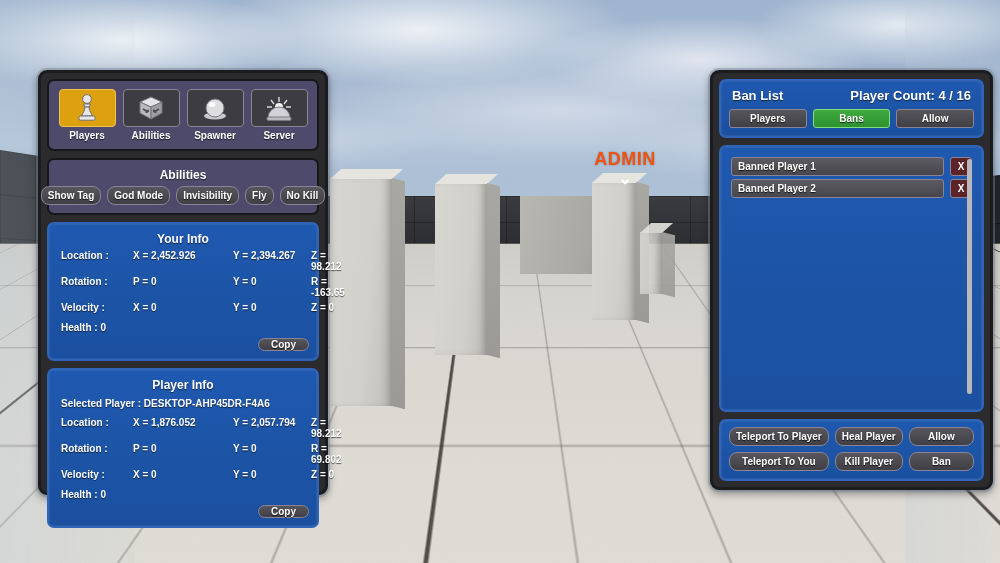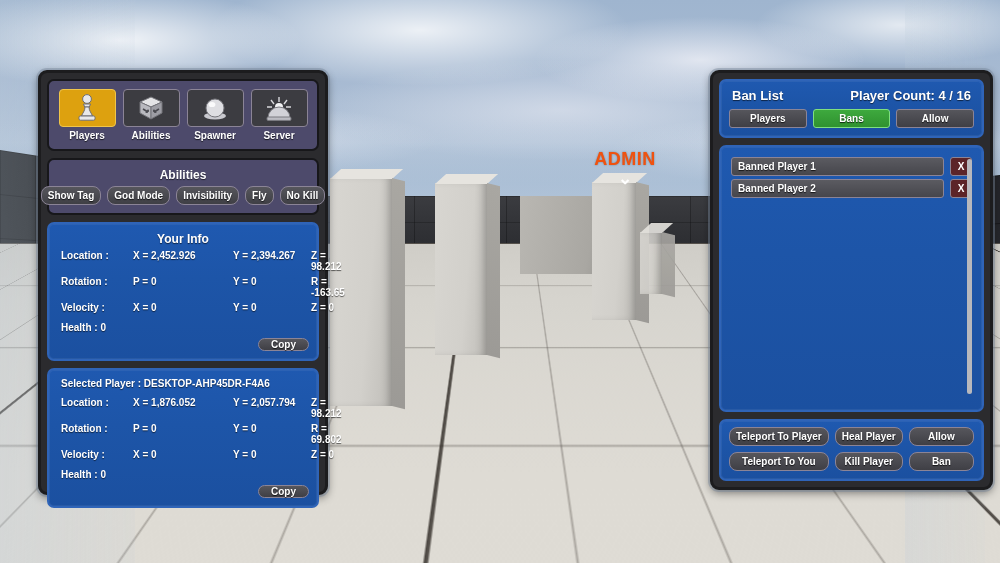--- a/index.html
+++ b/index.html
@@ -409,20 +409,21 @@
           <div>Z =  0</div>
         </div>
         <div class="info-health">Health : 0</div>
       </div>
       <div class="copy-row">
         <div class="btn copy-btn">Copy</div>
       </div>
     </div>
 
     <div class="card blue">
+      <div class="card-title">Player Info</div>
       <div class="info-body">
         <div class="info-sel">Selected Player : DESKTOP-AHP45DR-F4A6</div>
         <div class="info-grid">
           <div class="lbl">Location :</div>
           <div>X =  1,876.052</div>
           <div>Y =  2,057.794</div>
           <div>Z =  98.212</div>
 
           <div class="lbl">Rotation :</div>
           <div>P =  0</div>

